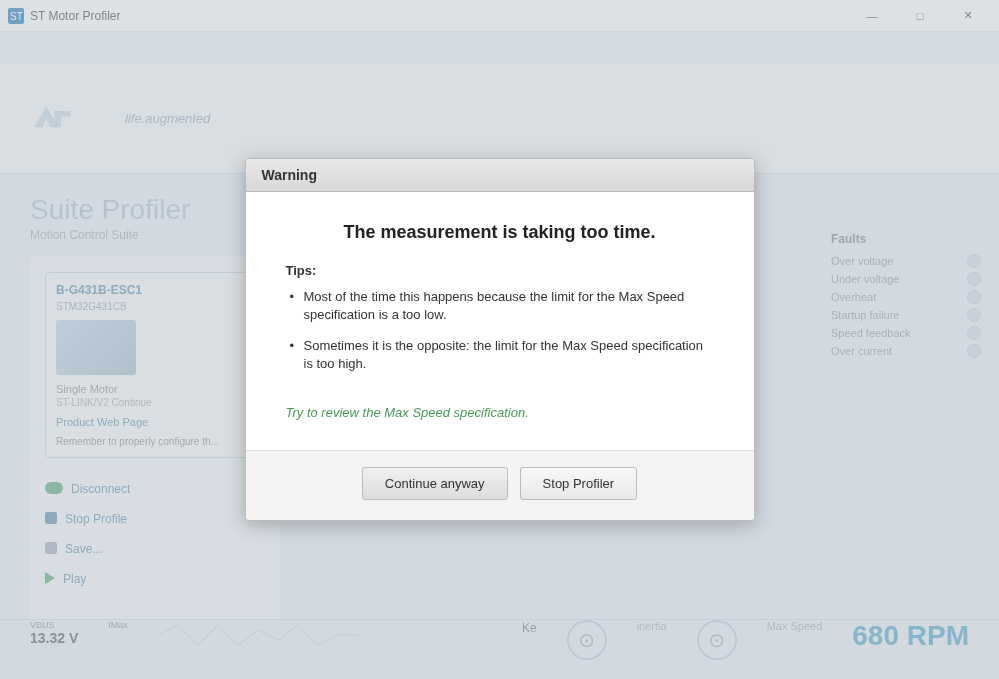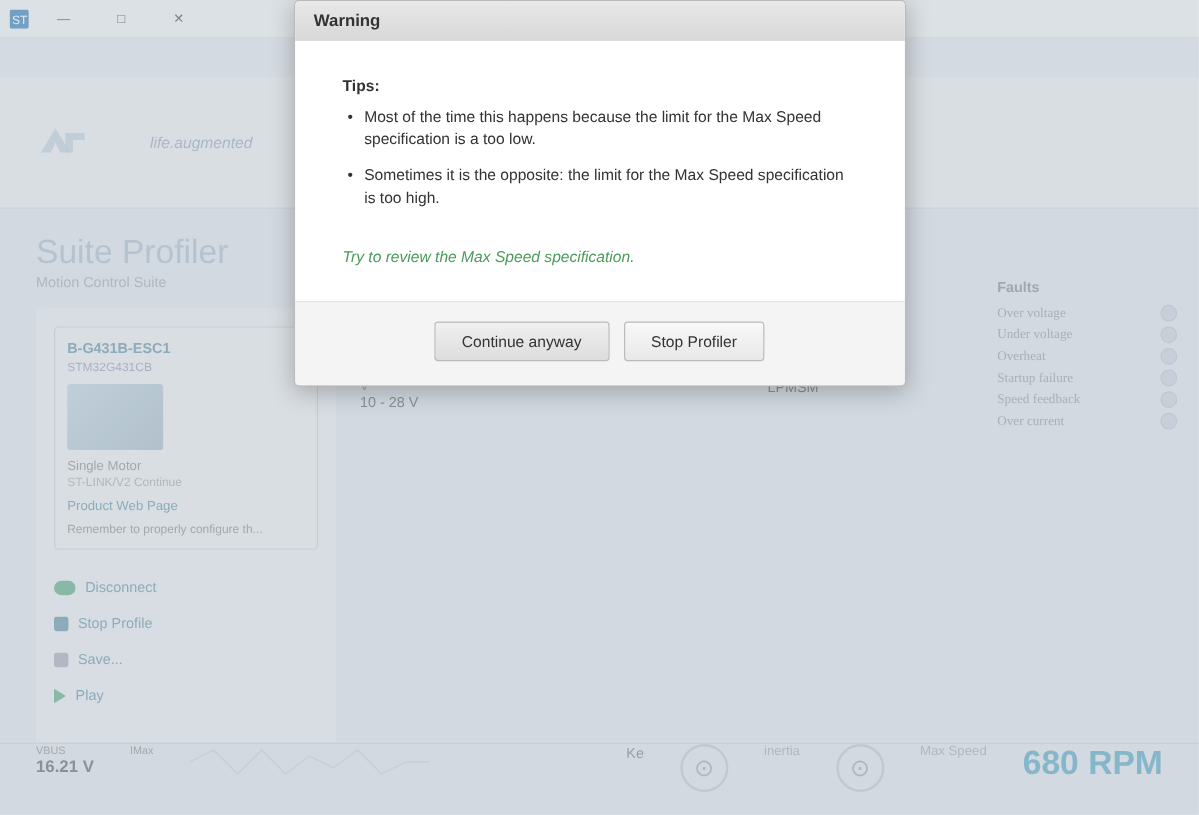--- a/index.html
+++ b/index.html
@@ -195,21 +195,21 @@
 
     .action-buttons {
       margin-top: 20px;
       display: flex;
       flex-direction: column;
       gap: 8px;
     }
 
     .action-btn {
       display: flex;
-      align-items: flex-end;
+      align-items: flex-start;
       gap: 8px;
       font-size: 12px;
       cursor: pointer;
       color: #5a8fa8;
       background: none;
       border: none;
       padding: 4px 0;
     }
 
     .btn-indicator {
@@ -283,21 +283,21 @@
     
     .overlay {
       position: absolute;
       top: 0;
       left: 0;
       right: 0;
       bottom: 0;
       background: rgba(200, 210, 220, 0.5);
       z-index: 100;
       display: flex;
-      align-items: flex-start;
+      align-items: center;
       justify-content: center;
     }
 
     
     .dialog {
       background: #f4f4f4;
       border: 1px solid #bbb;
       border-radius: 4px;
       width: 510px;
       box-shadow: 0 4px 20px rgba(0,0,0,0.25);
@@ -496,39 +496,39 @@
     .fault-row {
       display: flex;
       justify-content: space-between;
       align-items: center;
       margin-bottom: 4px;
     }
 
     .fault-label {
       font-size: 11px;
       color: #999;
-      font-family: Liberation Serif, serif;
     }
 
     .fault-indicator {
       width: 14px;
       height: 14px;
       border-radius: 7px;
       background: #dde;
       border: 1px solid #ccc;
     }
   </style>
 </head>
 <body>
 
 <div class="title-bar">
   <svg class="title-bar-icon" viewBox="0 0 16 16">
     <rect width="16" height="16" fill="#1a6faf" rx="2"></rect>
     <text x="2" y="12" font-size="10" fill="white" font-family="Arial">ST</text>
   </svg>
+  <span class="title-bar-text">ST Motor Profiler</span>
   <div class="title-bar-buttons">
     <button class="title-btn" title="">—</button>
     <button class="title-btn">□</button>
     <button class="title-btn close">✕</button>
   </div>
 </div>
 
 <div class="app-bg">
 
   <div class="app-header">
@@ -631,21 +631,21 @@
     </div>
     <div class="fault-row">
       <span class="fault-label">Over current</span>
       <div class="fault-indicator"></div>
     </div>
   </div>
 
   <div class="bottom-bar">
     <div class="vbus-display">
       <span class="vbus-label">VBUS</span>
-      <span class="vbus-value">16.21 V</span>
+      <span class="vbus-value">13.32 V</span>
     </div>
     <div class="current-display">
       <span class="current-label">IMax</span>
     </div>
     <div class="waveform">
       <svg width="200" height="30" viewBox="0 0 200 30">
         <polyline points="0,15 20,5 40,25 60,5 80,25 100,10 120,20 140,5 160,25 180,15 200,15" fill="none" stroke="#a0b8c8" stroke-width="1.5" opacity="0.6"></polyline>
       </svg>
     </div>
     <div>
@@ -661,20 +661,21 @@
   </div>
 </div>
 
 <div class="overlay">
 
   <div class="dialog">
     <div class="dialog-header">
       <span class="dialog-title">Warning</span>
     </div>
     <div class="dialog-body">
+      <div class="dialog-main-text">The measurement is taking too time.</div>
       <div class="tips-label">Tips:</div>
       <ul class="tips-list">
         <li>
           <span>Most of the time this happens because the limit for the Max Speed specification is a too low.</span>
         </li>
         <li>
           <span>Sometimes it is the opposite: the limit for the Max Speed specification is too high.</span>
         </li>
       </ul>
       <div class="review-link">Try to review the Max Speed specification.</div>

